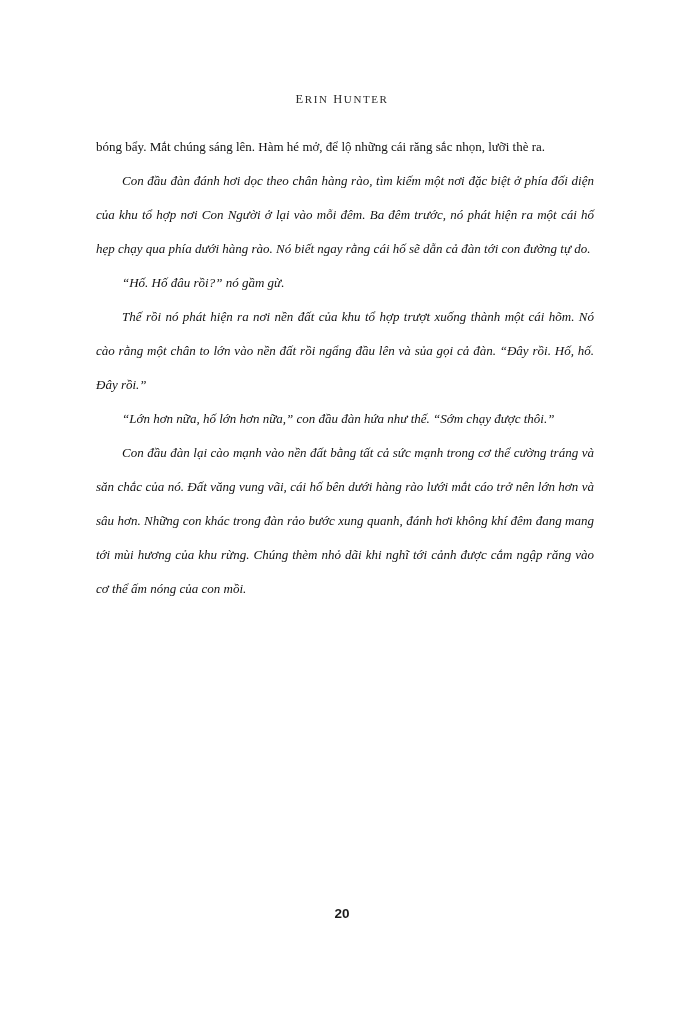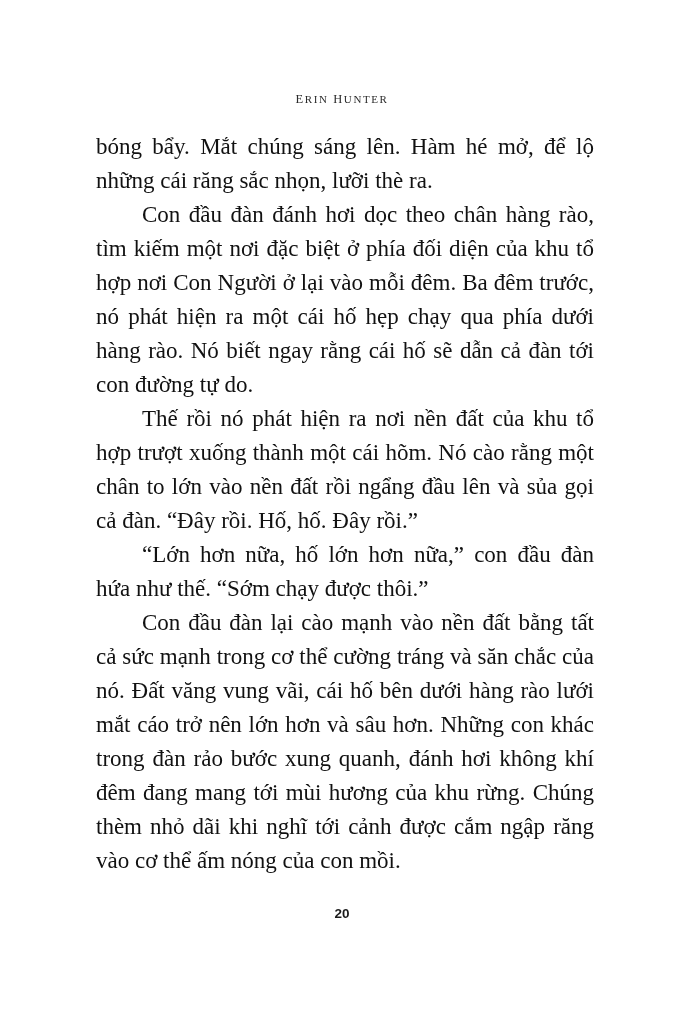--- a/index.html
+++ b/index.html
@@ -32,31 +32,32 @@
     color: #2b2b2b;
   }
   .running-head .small-caps {
     font-size: 11px;
   }
   .body-text {
     position: absolute;
     top: 130px;
     left: 96px;
     width: 498px;
-    font-size: 23px;
+    font-size: 13px;
     line-height: 34px;
     text-align: justify;
     text-justify: inter-word;
     color: #111111;
   }
   .body-text p {
     margin: 0;
   }
   .body-text p.indent {
     text-indent: 2.0em;
+    font-style: italic;
   }
   .body-text p.noindent {
     text-indent: 0;
   }
   .folio {
     position: absolute;
     top: 906px;
     left: 0;
     width: 684px;
     text-align: center;
@@ -71,20 +72,21 @@
 
 <div class="page">
 
   <div class="running-head">
     <span>E<span class="small-caps">RIN</span> H<span class="small-caps">UNTER</span></span>
   </div>
 
   <div class="body-text">
     <p class="noindent">bóng bẩy. Mắt chúng sáng lên. Hàm hé mở, để lộ những cái răng sắc nhọn, lưỡi thè ra.</p>
     <p class="indent">Con đầu đàn đánh hơi dọc theo chân hàng rào, tìm kiếm một nơi đặc biệt ở phía đối diện của khu tổ hợp nơi Con Người ở lại vào mỗi đêm. Ba đêm trước, nó phát hiện ra một cái hố hẹp chạy qua phía dưới hàng rào. Nó biết ngay rằng cái hố sẽ dẫn cả đàn tới con đường tự do.</p>
+    <p class="indent">“Hố. Hố đâu rồi?” nó gầm gừ.</p>
     <p class="indent">Thế rồi nó phát hiện ra nơi nền đất của khu tổ hợp trượt xuống thành một cái hõm. Nó cào rằng một chân to lớn vào nền đất rồi ngẩng đầu lên và sủa gọi cả đàn. “Đây rồi. Hố, hố. Đây rồi.”</p>
     <p class="indent">“Lớn hơn nữa, hố lớn hơn nữa,” con đầu đàn hứa như thế. “Sớm chạy được thôi.”</p>
     <p class="indent">Con đầu đàn lại cào mạnh vào nền đất bằng tất cả sức mạnh trong cơ thể cường tráng và săn chắc của nó. Đất văng vung vãi, cái hố bên dưới hàng rào lưới mắt cáo trở nên lớn hơn và sâu hơn. Những con khác trong đàn rảo bước xung quanh, đánh hơi không khí đêm đang mang tới mùi hương của khu rừng. Chúng thèm nhỏ dãi khi nghĩ tới cảnh được cắm ngập răng vào cơ thể ấm nóng của con mồi.</p>
   </div>
 
   <div class="folio">20</div>
 
 </div>
 
 </body></html>

